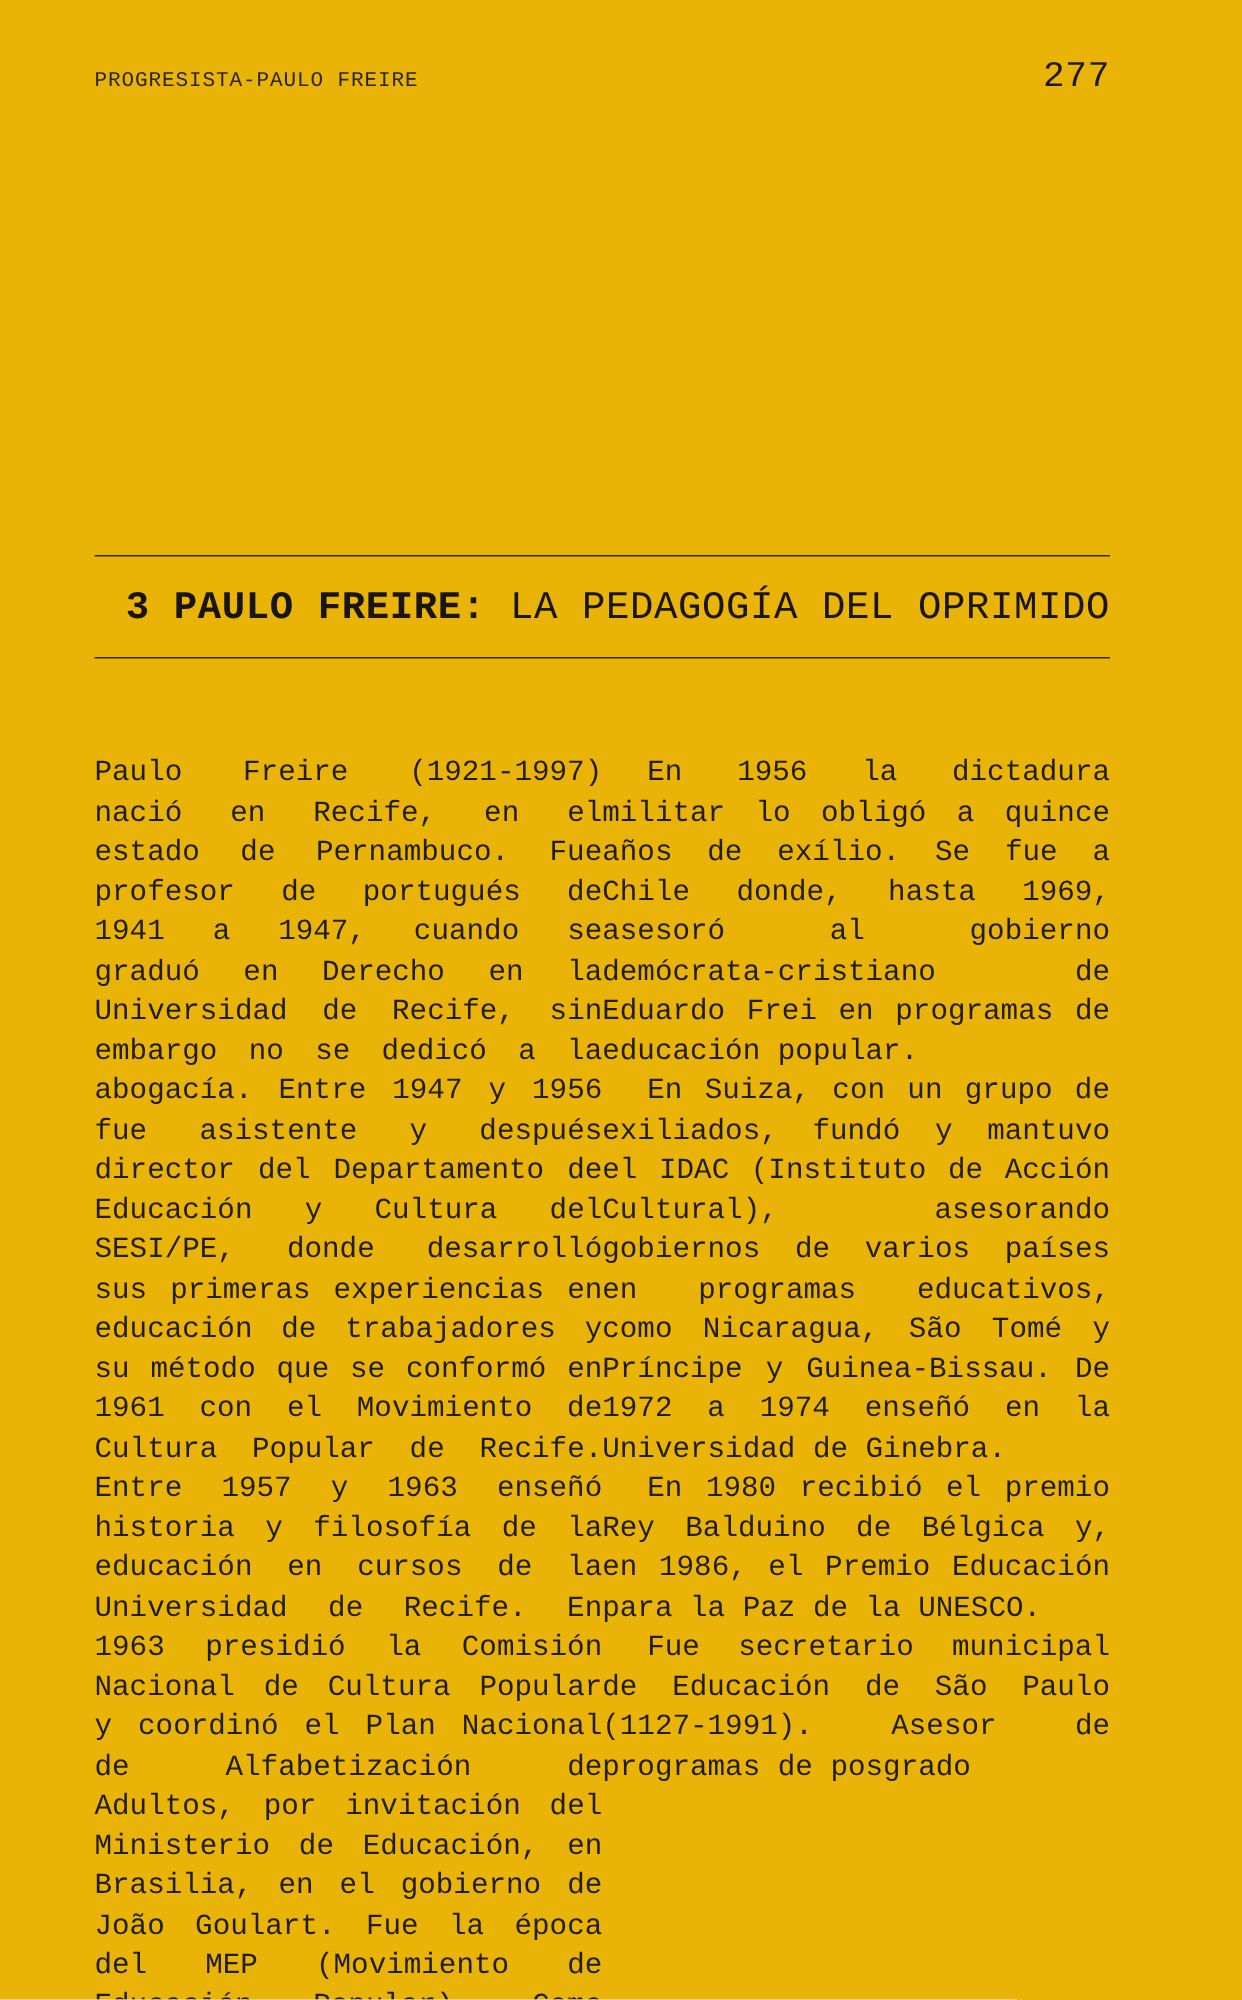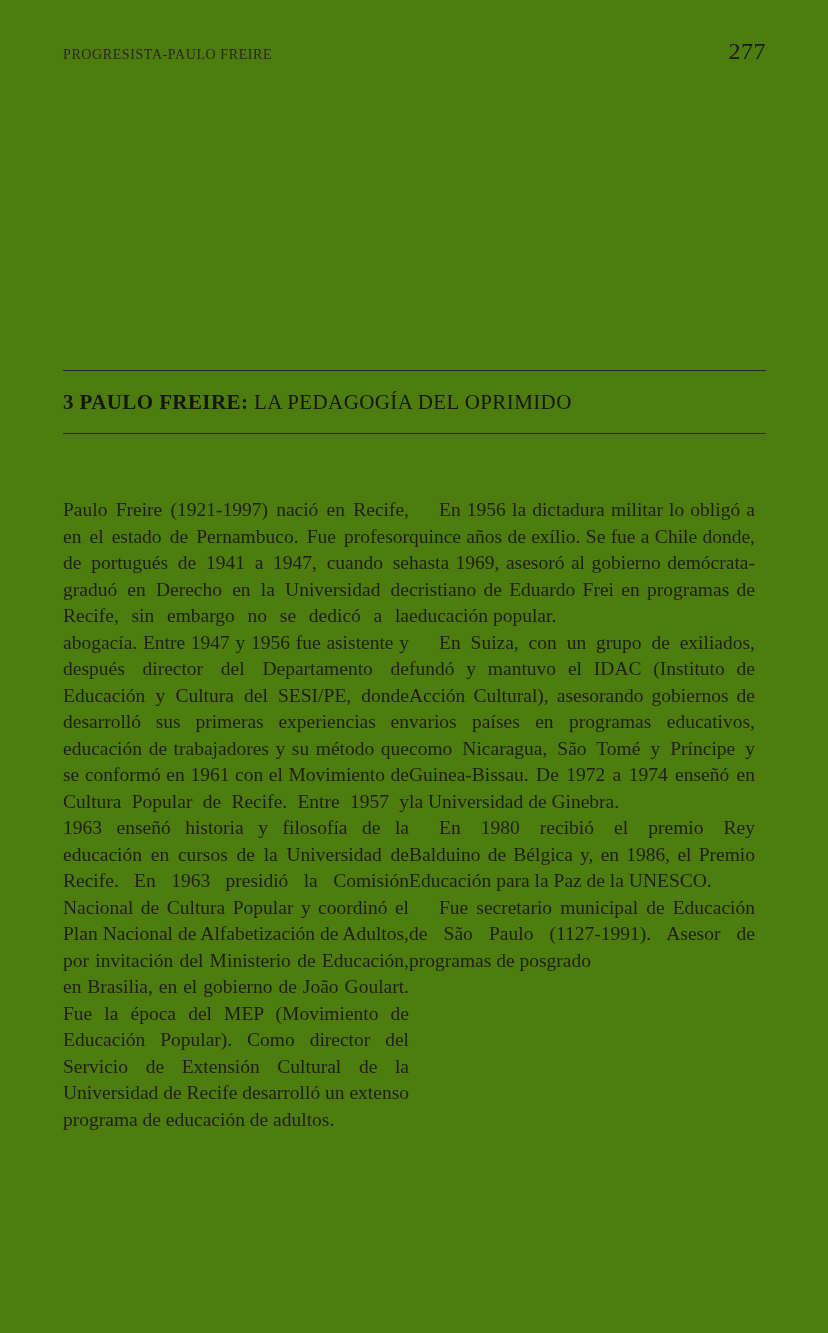--- a/index.html
+++ b/index.html
@@ -6,24 +6,24 @@
     margin: 0;
     padding: 0;
     background: #e9e7e3;
   }
   .page {
     position: relative;
     width: 828px;
     height: 1333px;
     box-sizing: border-box;
     margin: 0 auto;
-    padding: 38px 62px 0 63px;
-    background: #4d7c0f;
+    padding: 38px 88px 0 63px;
+    background: #eab308;
     color: #201d1a;
-    font-family: Liberation Serif, serif;
+    font-family: Liberation Mono, monospace;
     overflow: hidden;
   }
 
   
   .page-header {
     display: flex;
     justify-content: space-between;
     align-items: baseline;
   }
   .running-title {
@@ -42,23 +42,23 @@
   .title-block {
     margin-top: 305px;
   }
   .rule {
     border: none;
     border-top: 1.6px solid #2c2825;
     margin: 0;
     height: 0;
   }
   .section-title {
-    font-size: 21px;
+    font-size: 26px;
     font-weight: 400;
-    text-align: left;
+    text-align: right;
     margin: 19px 0 18px 0;
     letter-spacing: 0.4px;
     color: #181512;
   }
   .title-bold {
     font-weight: 700;
   }
 
   
   .columns {

